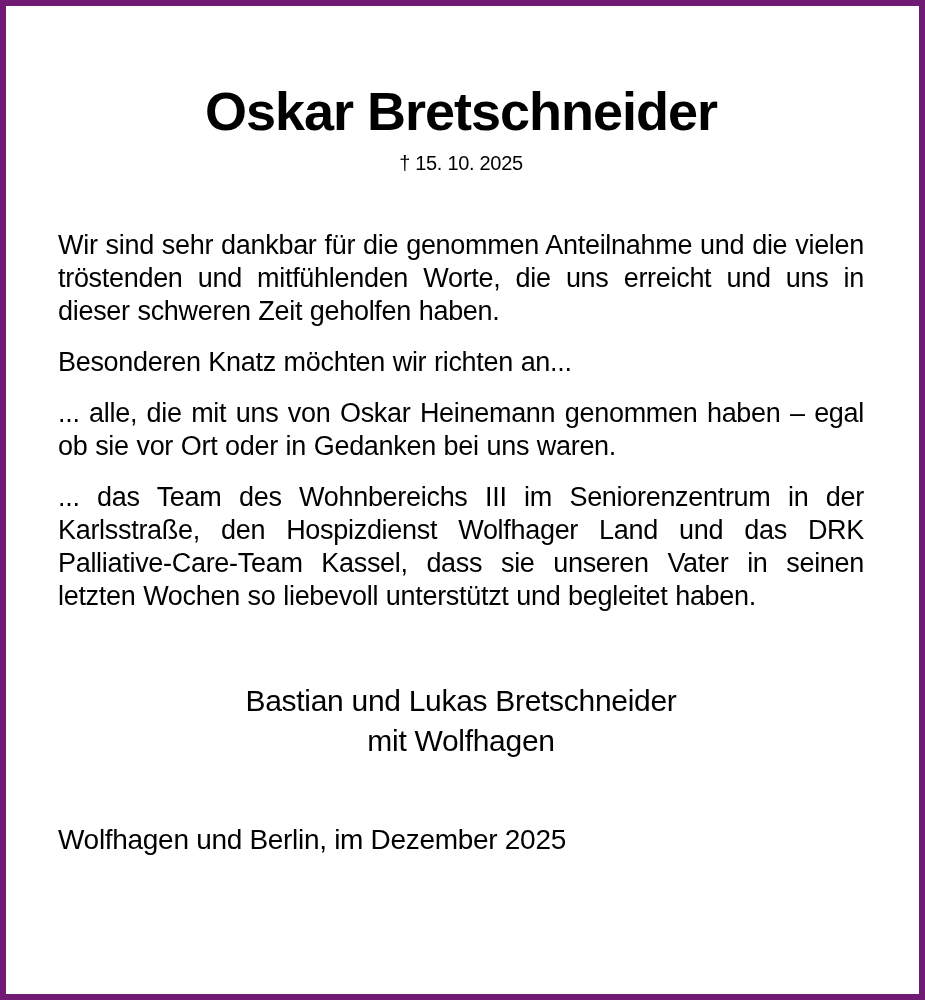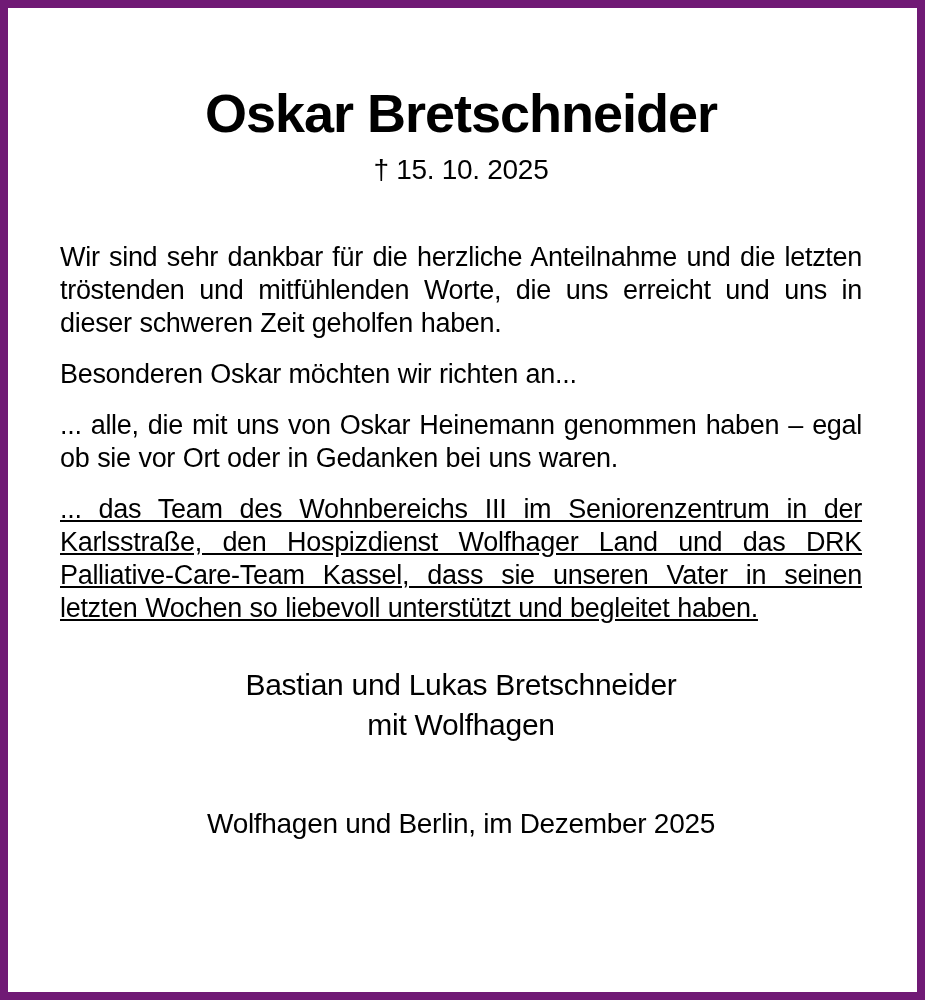--- a/index.html
+++ b/index.html
@@ -5,87 +5,86 @@
   html, body {
     margin: 0;
     padding: 0;
     background: #ffffff;
   }
   .frame {
     position: relative;
     width: 925px;
     height: 1000px;
     box-sizing: border-box;
-    border: 8px solid #701a75;
+    border: 6px solid #701a75;
     background: #ffffff;
     color: #000000;
     font-family: "Liberation Sans", sans-serif;
     padding: 0 55px 0 52px;
     overflow: hidden;
   }
   .deceased-name {
     margin: 76px 0 0 0;
     text-align: center;
     font-size: 54px;
     font-weight: bold;
     letter-spacing: -1px;
     line-height: 1.1;
     white-space: nowrap;
   }
   .death-date {
     margin-top: 10px;
     text-align: center;
-    font-size: 28px;
+    font-size: 20px;
     line-height: 1.2;
     letter-spacing: -0.3px;
   }
   .body-text {
     margin-top: 54px;
   }
   .para {
     margin: 0 0 18px 0;
     font-size: 27px;
     line-height: 33px;
     letter-spacing: -0.3px;
     text-align: justify;
     text-align-last: left;
     hyphens: none;
     -webkit-hyphens: none;
     word-spacing: 0.5px;
   }
   .para:last-child {
     margin-bottom: 15px;
-    text-decoration: underline;
   }
   .signature {
-    margin-top: 40px;
+    margin-top: 68px;
     text-align: center;
     font-size: 30px;
     line-height: 40px;
     letter-spacing: -0.3px;
   }
   .place-date {
     margin-top: 62px;
-    text-align: center;
+    text-align: left;
     font-size: 28px;
     line-height: 33px;
     letter-spacing: -0.3px;
   }
 </style>
 </head>
 <body>
 
 <div class="frame">
   <h1 class="deceased-name">Oskar Bretschneider</h1>
 
   <div class="death-date">† 15. 10. 2025</div>
 
   <div class="body-text">
-    <p class="para">Wir sind sehr dankbar für die herzliche Anteilnahme und die letzten tröstenden und mitfühlenden Worte, die uns erreicht und uns in dieser schweren Zeit geholfen haben.</p>
-    <p class="para">Besonderen Oskar möchten wir richten an...</p>
+    <p class="para">Wir sind sehr dankbar für die genommen Anteilnahme und die vielen tröstenden und mitfühlenden Worte, die uns erreicht und uns in dieser schweren Zeit geholfen haben.</p>
+    <p class="para">Besonderen Knatz möchten wir richten an...</p>
     <p class="para">... alle, die mit uns von Oskar Heinemann genommen haben – egal ob sie vor Ort oder in Gedanken bei uns waren.</p>
     <p class="para">... das Team des Wohnbereichs III im Seniorenzentrum in der Karlsstraße, den Hospizdienst Wolfhager Land und das DRK Palliative-Care-Team Kassel, dass sie unseren Vater in seinen letzten Wochen so liebevoll unterstützt und begleitet haben.</p>
   </div>
 
   <div class="signature">
     <div>Bastian und Lukas Bretschneider</div>
     <div>mit Wolfhagen</div>
   </div>
 
   <div class="place-date">Wolfhagen und Berlin, im Dezember 2025</div>

